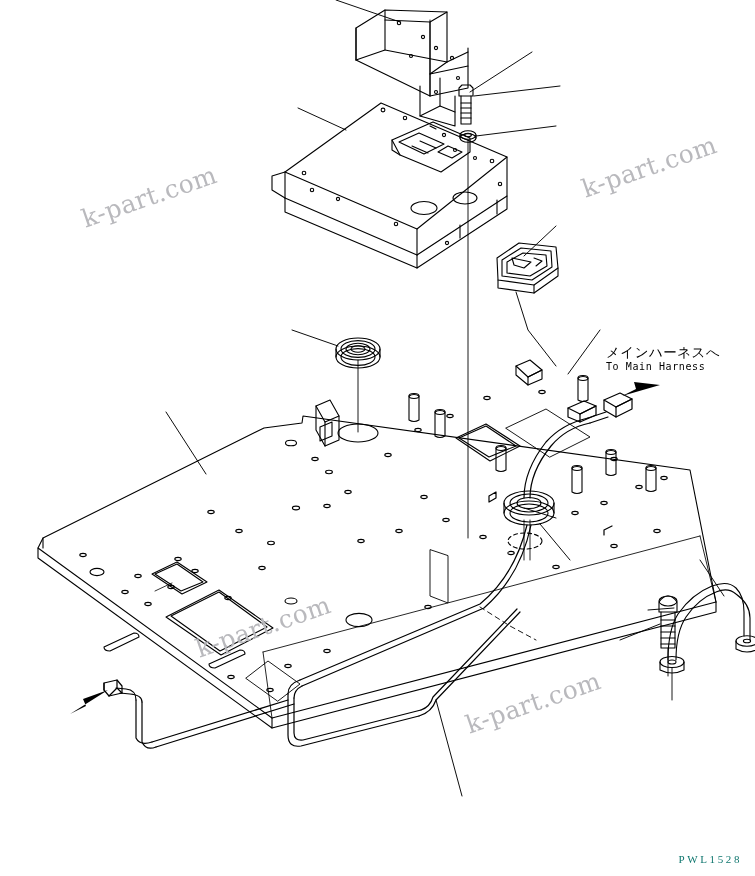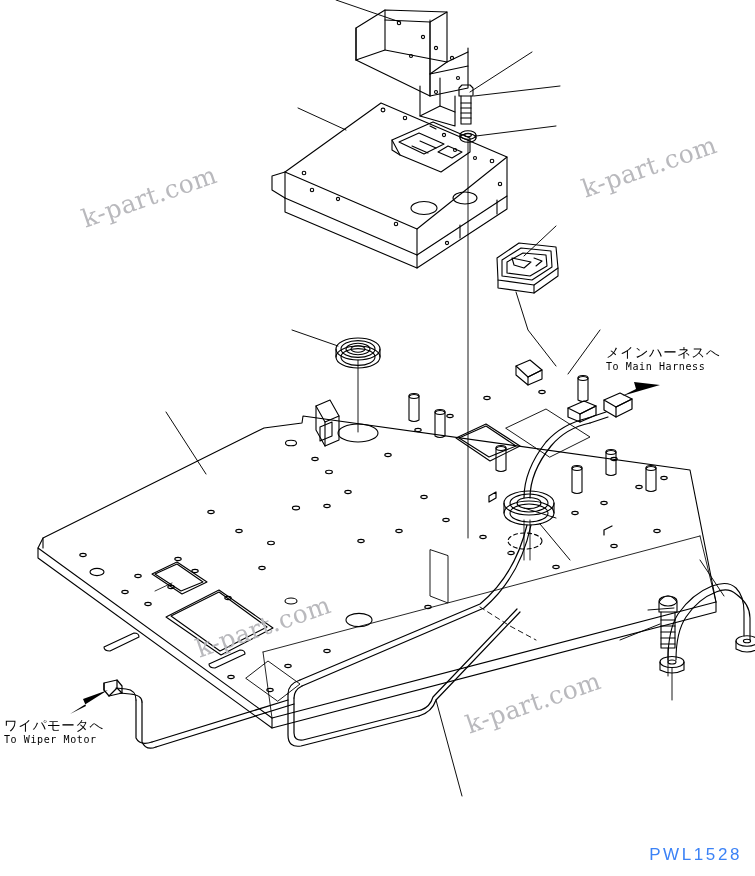--- a/index.html
+++ b/index.html
@@ -11,22 +11,22 @@
   .wm{position:absolute;color:#b9b9bd;font-family:"DejaVu Serif",serif;
       font-size:25px;letter-spacing:.4px;white-space:nowrap;
       transform-origin:0 0;-webkit-user-select:none;user-select:none;}
 
   .callout{position:absolute;white-space:nowrap;color:#000;line-height:1.18;}
   .callout .jp{font-family:Liberation Serif, serif;font-size:13.5px;letter-spacing:.5px;text-align:center;}
   .callout .en{font-family:"DejaVu Sans Mono","Liberation Mono",monospace;
                font-size:10px;letter-spacing:.6px;}
 
   #drawing-number{position:absolute;right:13px;bottom:11px;
-      font-family:Liberation Sans, sans-serif;
-      font-size:17px;letter-spacing:2.6px;color:#3b82f6;}
+      font-family:Liberation Serif, serif;
+      font-size:11px;letter-spacing:2.6px;color:#0f766e;}
 </style>
 </head>
 <body>
 
 <div id="sheet">
 
   <svg width="755" height="876" viewBox="0 0 755 876">
     <g fill="none" stroke="#000" stroke-width="1.1" stroke-linecap="round" stroke-linejoin="round">
 
       <g>
@@ -324,20 +324,16 @@
   <div class="wm" style="left:78px;top:206px;transform:rotate(-19deg);">k-part.com</div>
   <div class="wm" style="left:578px;top:176px;transform:rotate(-19deg);">k-part.com</div>
   <div class="wm" style="left:192px;top:636px;transform:rotate(-19deg);">k-part.com</div>
   <div class="wm" style="left:462px;top:712px;transform:rotate(-19deg);">k-part.com</div>
 
   <div class="callout" style="left:606px;top:345px;">
     <div class="jp">メインハーネスへ</div>
     <div class="en">To Main Harness</div>
   </div>
 
-  <div class="callout" style="left:4px;top:718px;">
-    <div class="jp">ワイパモータへ</div>
-    <div class="en">To Wiper Motor</div>
-  </div>
 
   <div id="drawing-number">PWL1528</div>
 
 </div>
 
 </body></html>

